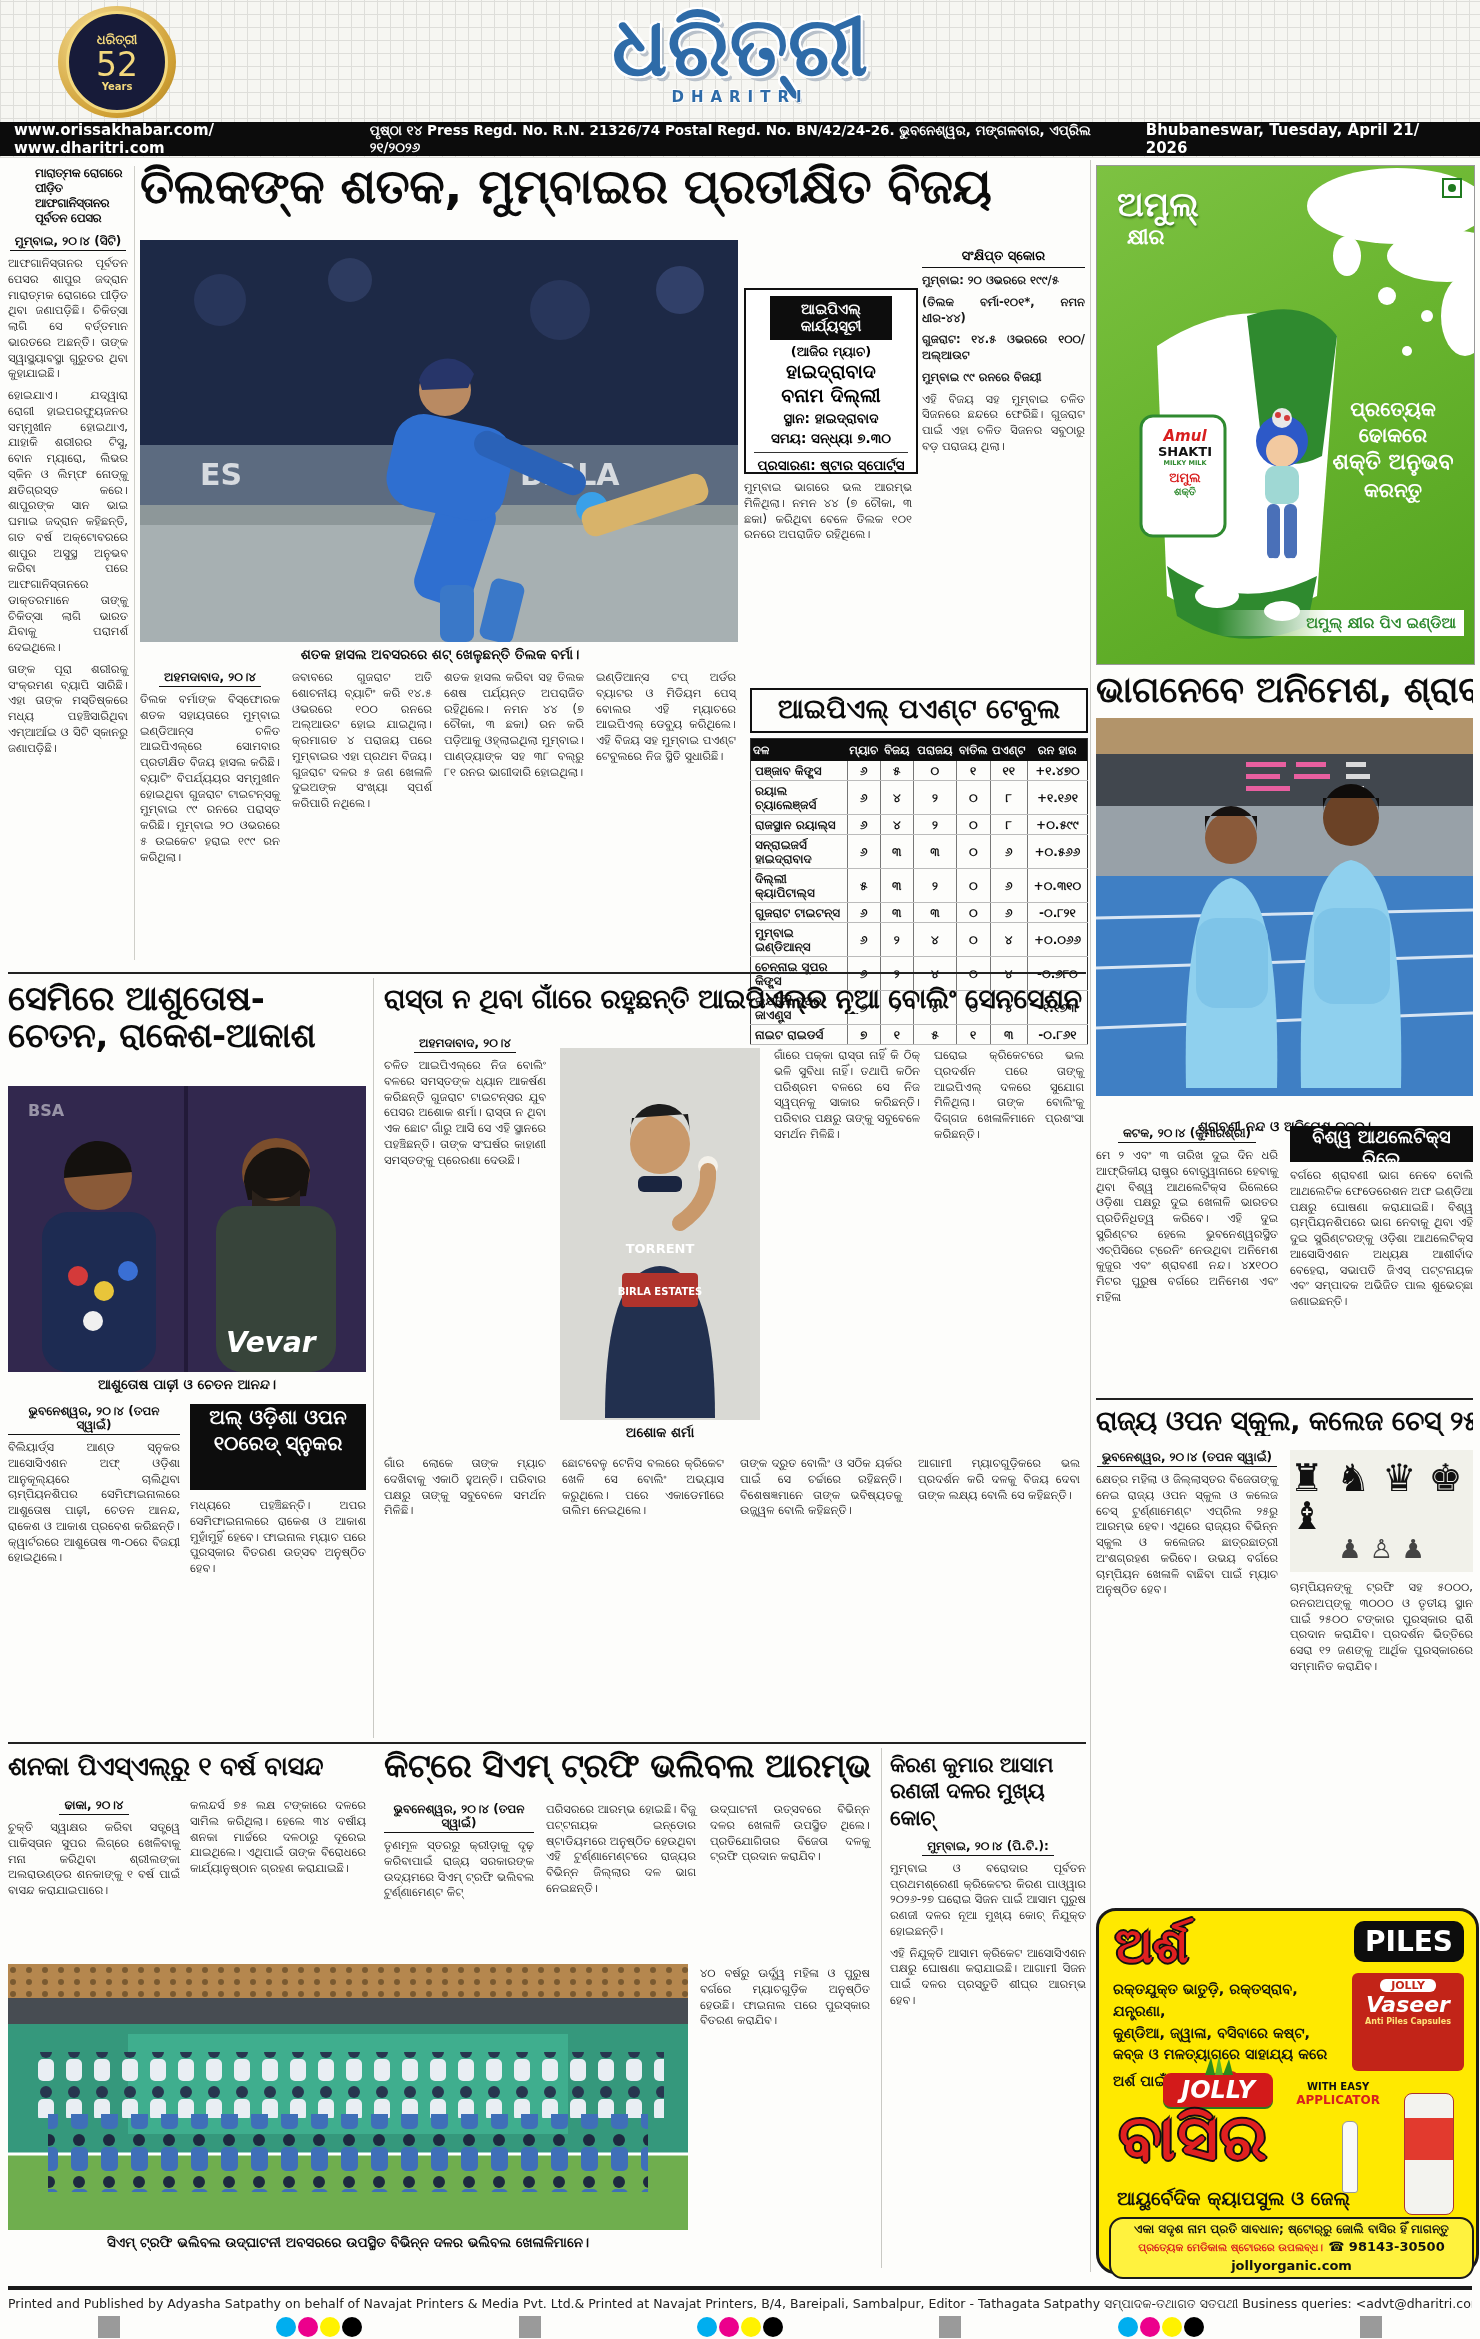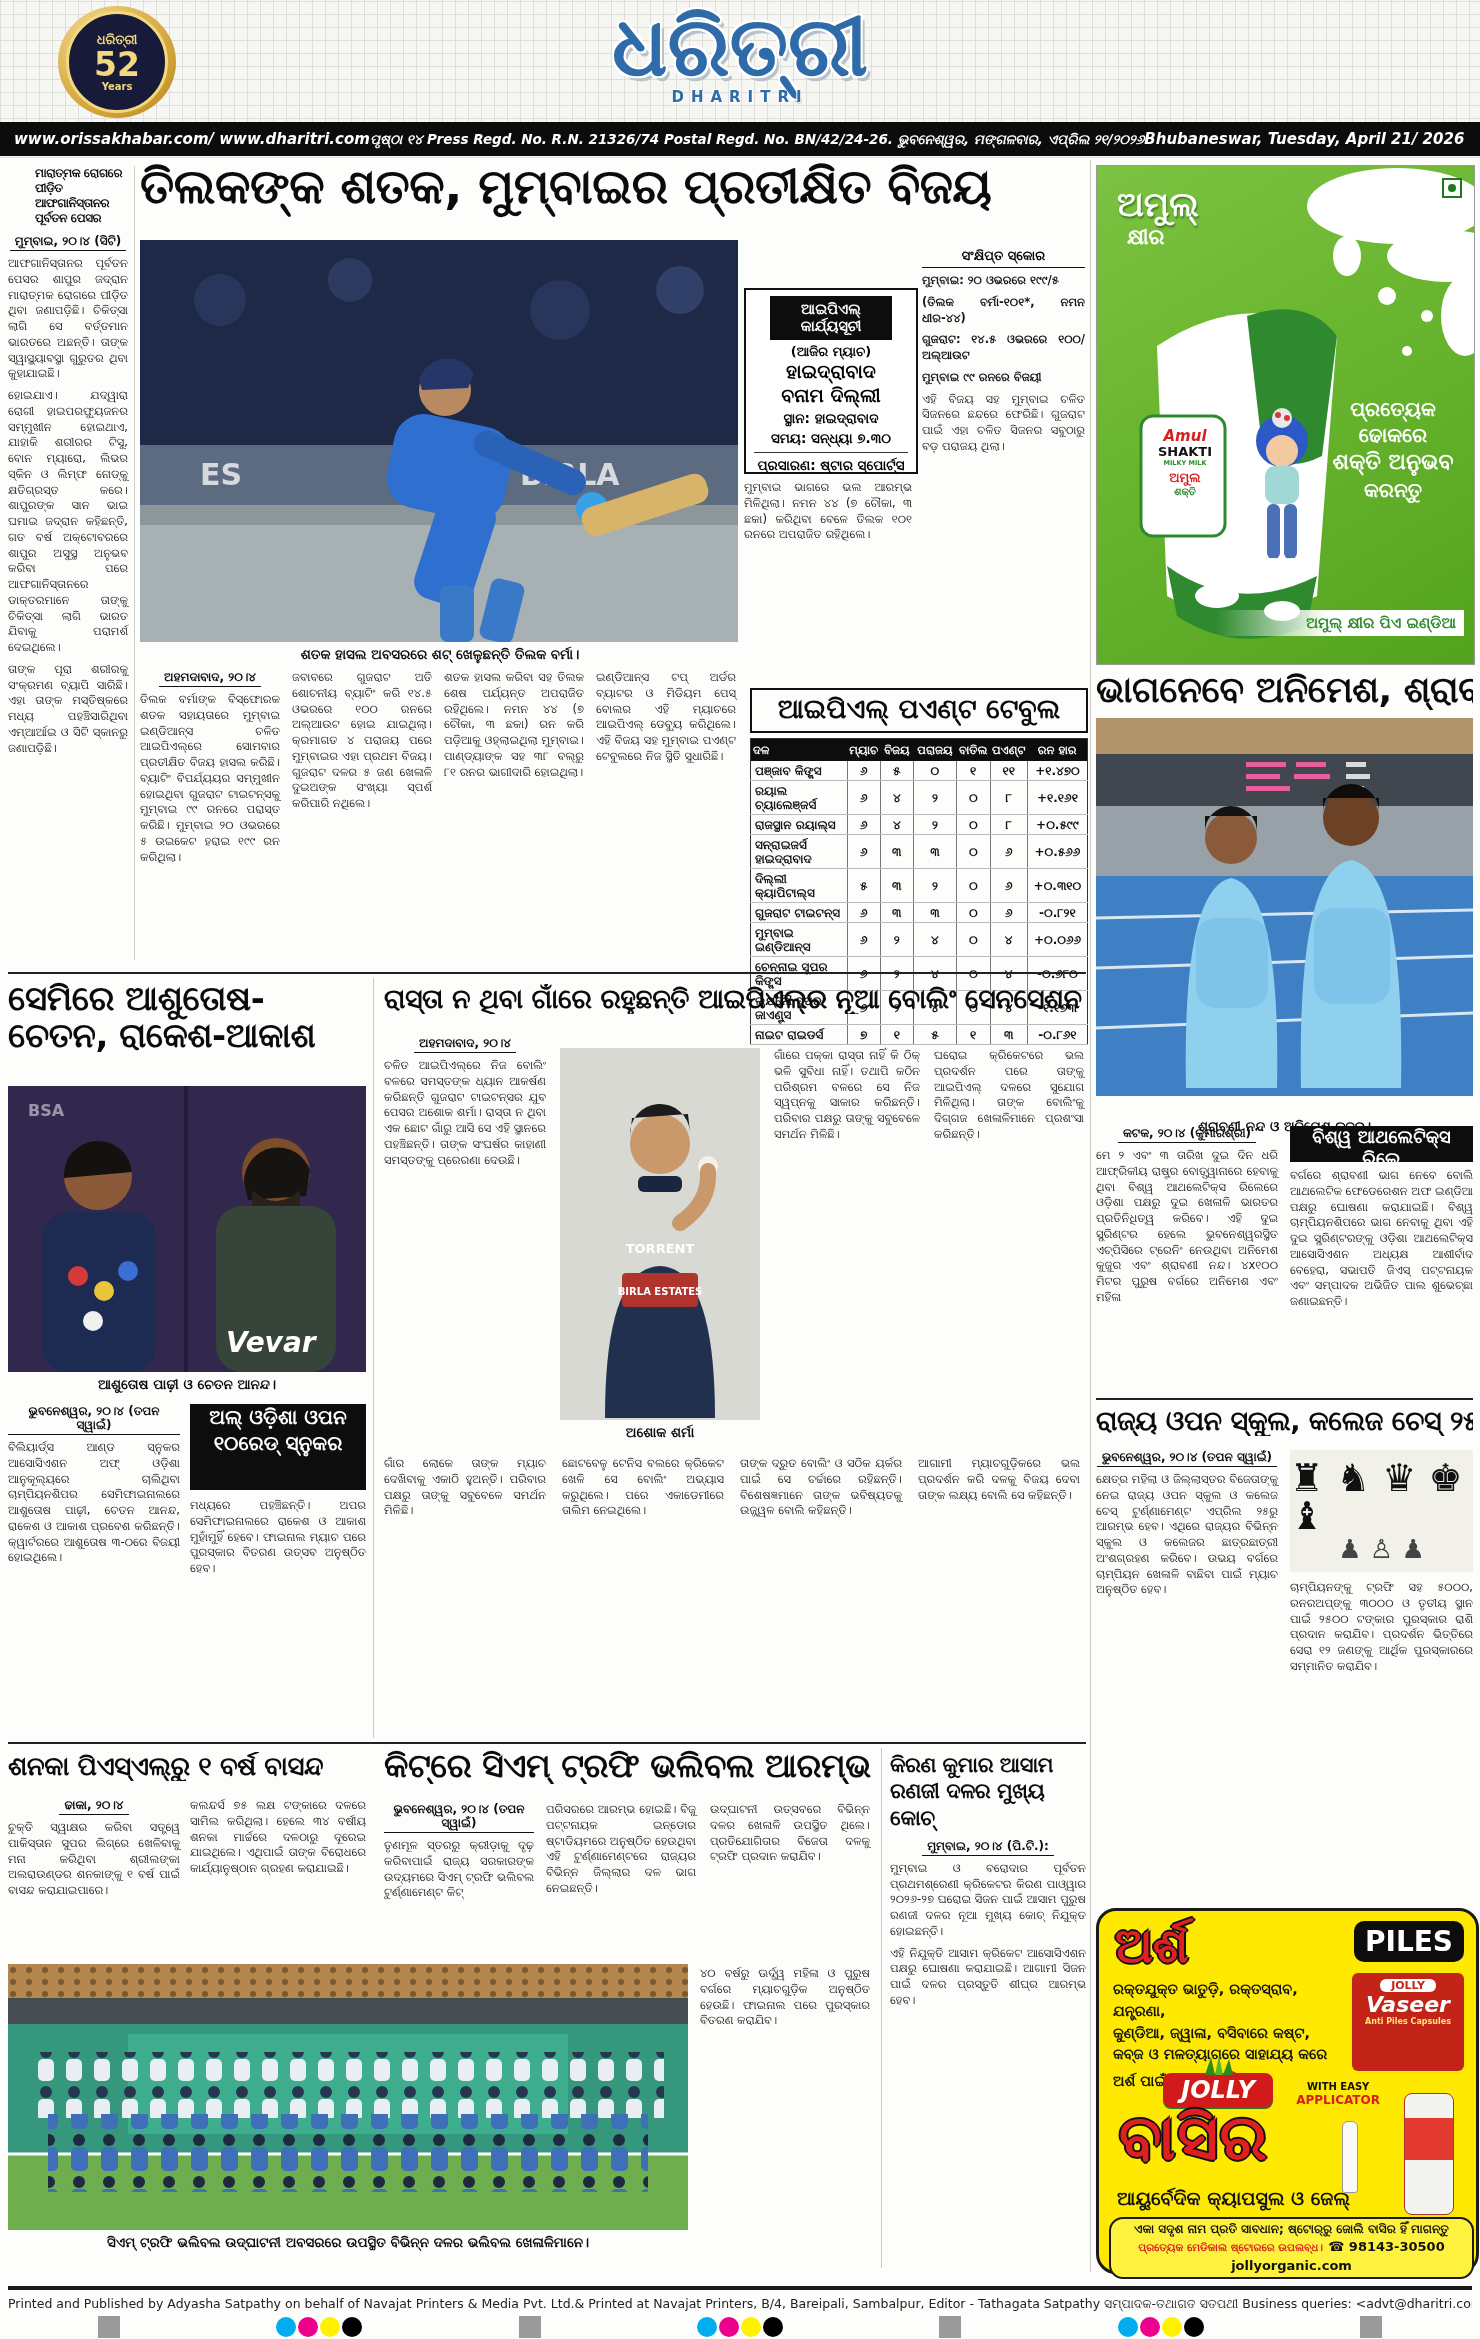--- a/index.html
+++ b/index.html
@@ -24,21 +24,21 @@
   
   #emblem{border-radius:50%;background:radial-gradient(circle at 35% 30%,#f7e09a,#cf9f33 70%,#9e771f);
           display:flex;align-items:center;justify-content:center;}
   #emblem-inner{width:96px;height:96px;border-radius:50%;background:#171b39;border:3px solid #f3d87d;
           display:flex;flex-direction:column;align-items:center;justify-content:center;color:#f3d87d;}
   #logo-main{font-size:82px;font-weight:800;color:#2e6ba8;text-align:center;line-height:1;
           text-shadow:-2px -2px 0 #fff,2px -2px 0 #fff,-2px 2px 0 #fff,2px 2px 0 #fff,4px 5px 0 #b9c1ca;}
   #logo-sub{font-size:15px;font-weight:700;color:#2e6ba8;letter-spacing:7px;text-align:center;
           text-shadow:-1px -1px 0 #fff,1px 1px 0 #fff;}
   #infobar{background:#0c0c0c;color:#fff;display:flex;align-items:center;justify-content:flex-start;
-          padding:0 14px;font-weight:700;font-style:italic;}
+          padding:0 14px;font-weight:700;}
 
   
   #sched{border:2px solid #111;background:#fff;text-align:center;}
   #sched .sh{background:#0d0d0d;color:#fff;font-weight:700;font-size:14.5px;padding:5px 2px;margin:6px 24px 4px;}
   #sched .l1{font-size:13px;font-weight:700;}
   #sched .team{font-size:19px;font-weight:800;line-height:1.25;}
   #sched .meta{font-size:13.5px;font-weight:700;line-height:1.5;}
   #sched .bc{border-top:1.5px solid #333;margin:4px 8px 0;padding-top:4px;font-size:13.5px;font-weight:700;}
 
   
@@ -62,21 +62,21 @@
 </style>
 </head>
 <body>
 
 <div id="page">
 
   <div class="abs grid-bg" style="left:0;top:0;width:1480px;height:158px;"></div>
   <div class="abs" id="emblem" style="left:58px;top:6px;width:118px;height:112px;">
     <div id="emblem-inner">
       <div style="font-size:13px;font-weight:700;">ଧରିତ୍ରୀ</div>
-      <div style="font-size:33px;font-weight:700;line-height:1;">52</div>
+      <div style="font-size:33px;font-weight:400;line-height:1;">52</div>
       <div style="font-size:10px;font-weight:700;">Years</div>
     </div>
   </div>
   <div class="abs" style="left:480px;top:6px;width:520px;">
     <div id="logo-main">ଧରିତ୍ରୀ</div>
     <div id="logo-sub">DHARITRI</div>
   </div>
 
   <div class="abs" id="infobar" style="left:0;top:122px;width:1452px;height:34px;">
     <span style="font-size:15px;">www.orissakhabar.com/ www.dharitri.com</span>

